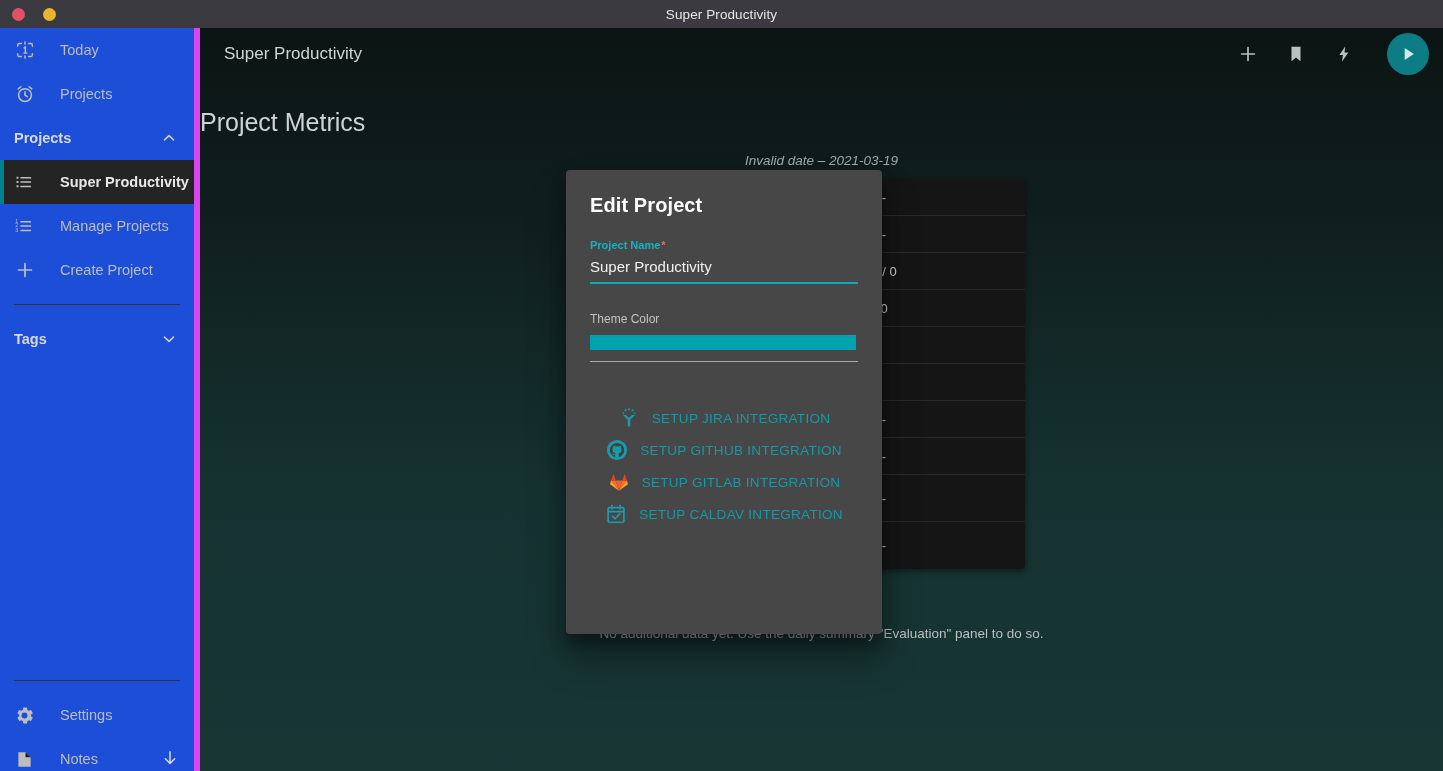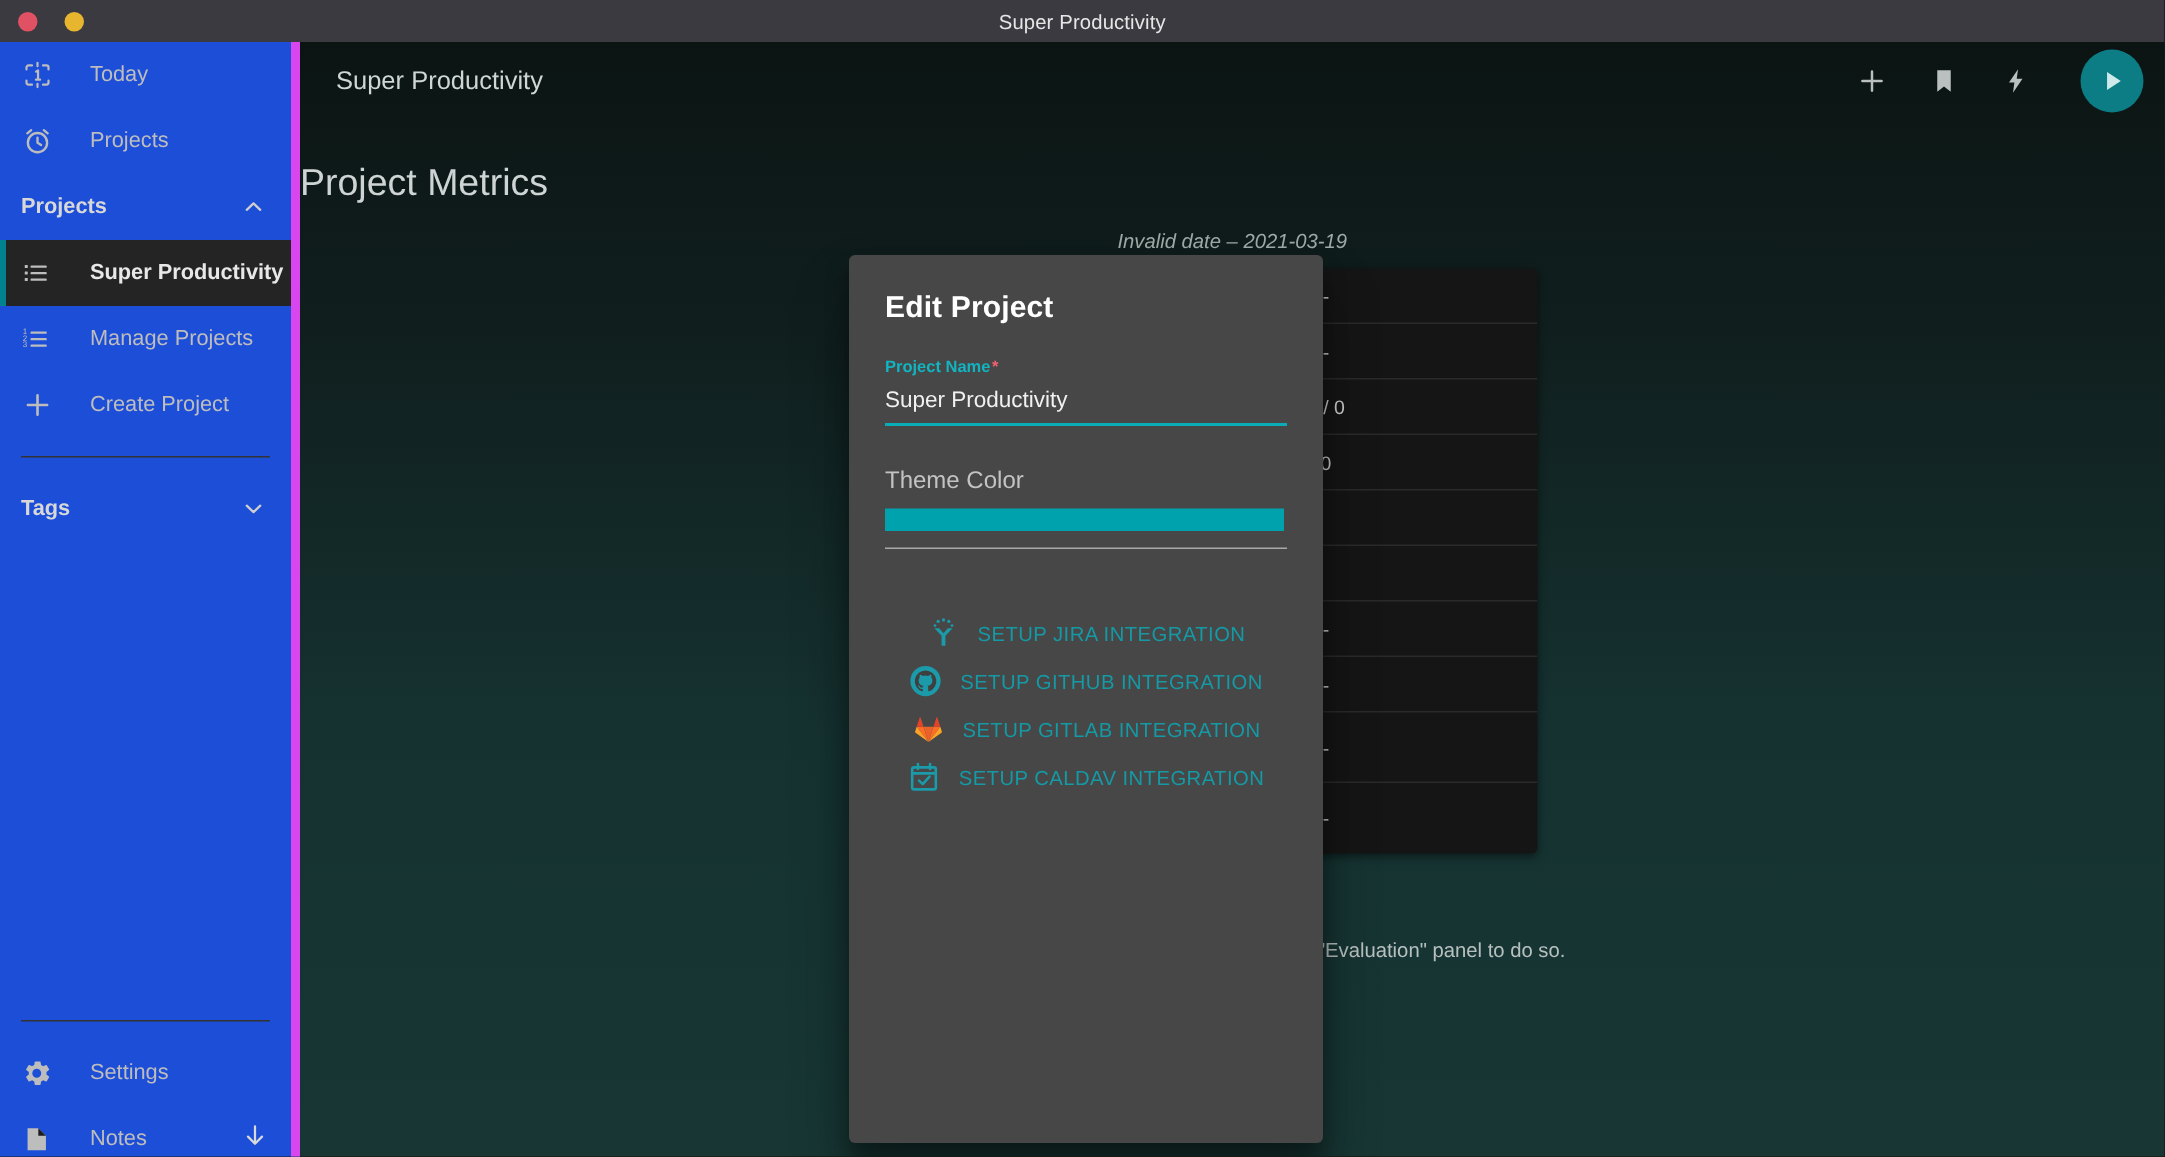--- a/index.html
+++ b/index.html
@@ -225,21 +225,21 @@
     position: absolute;
     inset: 0;
     z-index: 40;
     pointer-events: none;
   }
   .dialog {
     position: absolute;
     left: 566px;
     top: 170px;
     width: 316px;
-    height: 592px;
+    height: 464px;
     background: #474747;
     border-radius: 4px;
     z-index: 50;
     box-shadow: 0 11px 15px rgba(0,0,0,.35), 0 24px 38px rgba(0,0,0,.3);
     padding: 24px;
     display: flex;
     flex-direction: column;
   }
   .dlg-title {
     font-size: 20px;
@@ -263,21 +263,21 @@
     border-bottom: 2px solid #0aacb8;
     color: #f1f1f1;
     font-size: 15px;
     font-family: "Liberation Sans", sans-serif;
     padding: 2px 0 7px 0;
     outline: none;
   }
 
   .field2 { margin-top: 20px; }
   .field2-label {
-    font-size: 16px;
+    font-size: 12px;
     color: #c3c3c3;
     margin-bottom: 9px;
   }
   .color-wrap {
     border-bottom: 1px solid #a9a9a9;
     padding-bottom: 11px;
   }
   .color-swatch {
     width: 266px;
     height: 15px;

